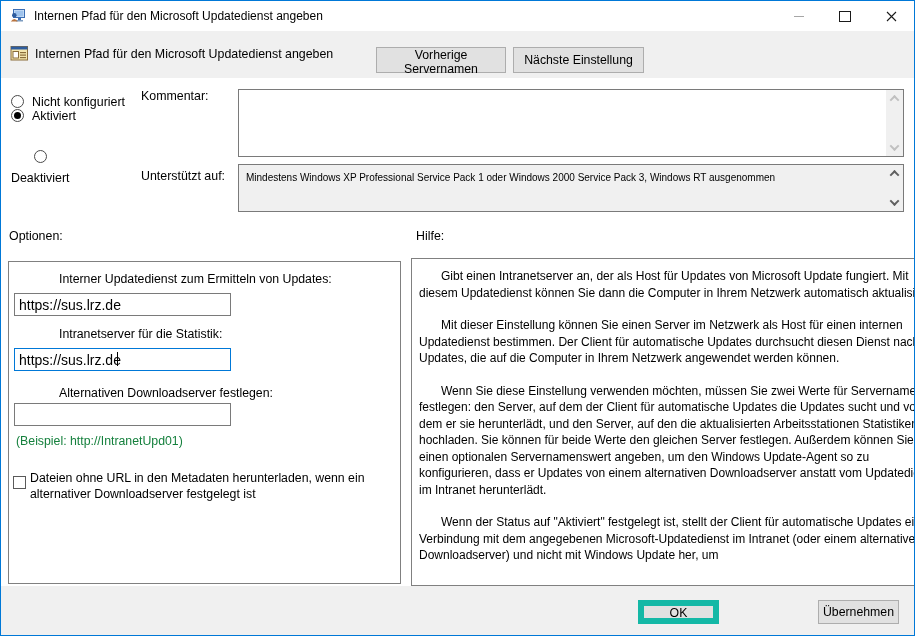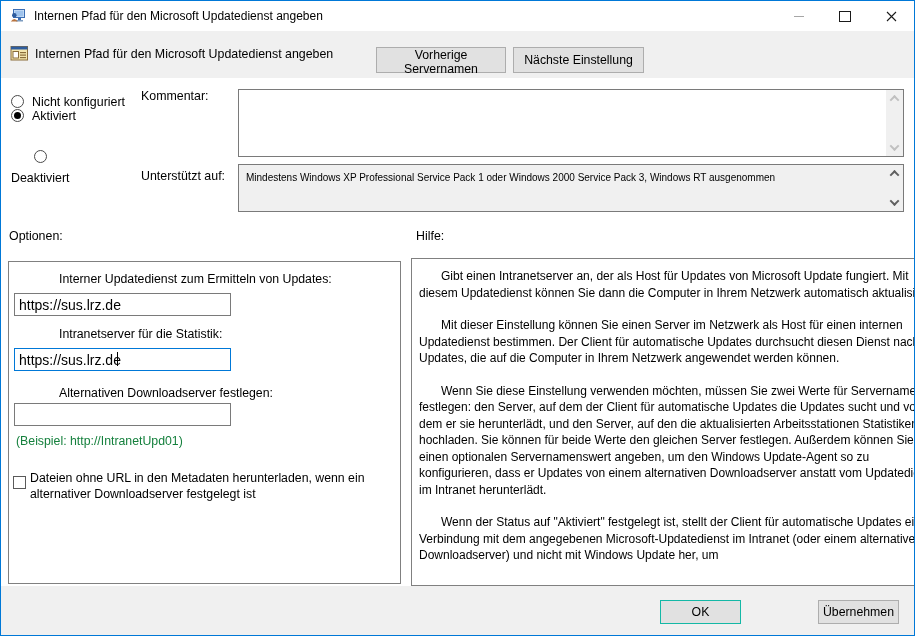--- a/index.html
+++ b/index.html
@@ -58,21 +58,21 @@
   .help-text p{margin:0 0 16px 0;text-indent:22px;}
   .help-scroll{position:absolute;top:0;right:0;bottom:0;width:17px;background:#f0f0f0;}
   .scroll-btn{position:absolute;left:0;width:17px;height:17px;display:flex;align-items:center;justify-content:center;}
   .scroll-btn.top{top:0;}
   .scroll-btn.bottom{bottom:0;}
   .scroll-thumb{position:absolute;left:0;top:26px;width:17px;height:102px;background:#cdcdcd;}
   
   .footer{position:absolute;left:0;right:0;top:585px;bottom:0;background:#f0f0f0;}
   .fbtn{position:absolute;top:14px;width:81px;height:24px;box-sizing:border-box;background:#e1e1e1;border:1px solid #adadad;
     font-family:inherit;font-size:12.3px;color:#000;text-align:center;padding:0;}
-  .fbtn.ok{left:659px;border:1px solid #14b8a6;}
+  .fbtn.ok{left:637px;border:6px solid #14b8a6;}
   .fbtn.cancel{left:727px;margin-top:48px;}
   .fbtn.apply{left:817px;}
 </style>
 </head>
 <body>
 
 <div class="window">
 
   <div class="titlebar">
     <span class="tb-icon">

